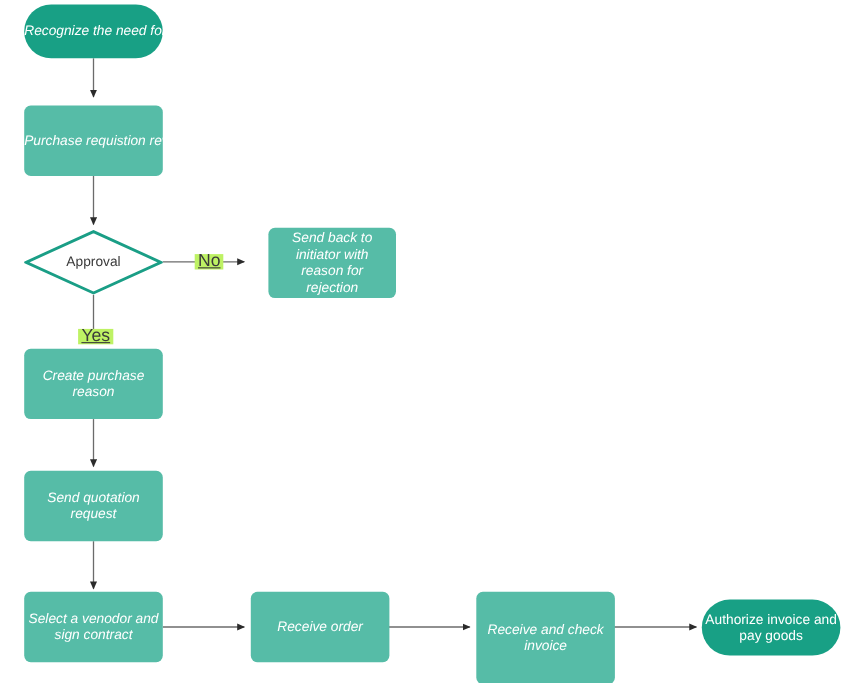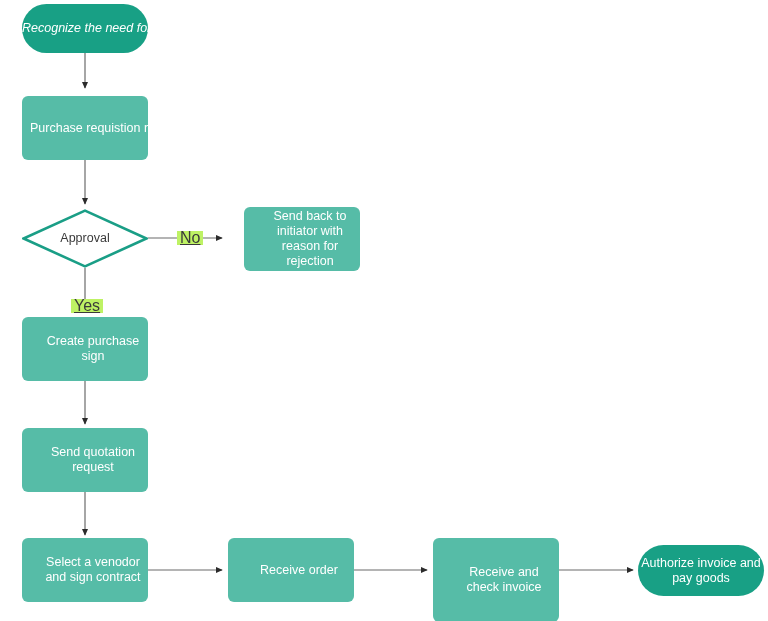--- a/index.html
+++ b/index.html
@@ -24,21 +24,21 @@
     top: 0;
     width: 768px;
     height: 621px;
     pointer-events: none;
   }
   .node {
     position: absolute;
     box-sizing: border-box;
     display: flex;
     align-items: center;
-    justify-content: center;
+    justify-content: flex-start;
     text-align: center;
     line-height: 15px;
     font-size: 12.5px;
     z-index: 2;
   }
   .node .label {
     display: block;
     width: 100%;
     white-space: nowrap;
   }
@@ -54,21 +54,21 @@
   .node.terminator.end .label {
     font-style: normal;
   }
   
   .node.process {
     background: #56bca7;
     color: #ffffff;
     border-radius: 6px;
   }
   .node.process .label {
-    margin-left: 16px;
+    font-style: italic;
   }
   
   .node.decision {
     background: transparent;
     color: #3a3a3a;
   }
   .node.decision .diamond-svg {
     position: absolute;
     left: 0;
     top: 0;
@@ -163,21 +163,21 @@
 
   <div class="node process" style="left:244px; top:207px; width:116px; height:64px;">
     <span class="label" style="white-space:normal; padding:0 6px; box-sizing:border-box;">Send back to initiator with reason for rejection</span>
   </div>
 
   <div class="edge-label" style="left:71px; top:284px;margin-top:15px;">
     <span>Yes</span>
   </div>
 
   <div class="node process" style="left:22px; top:317px; width:126px; height:64px;">
-    <span class="label" style="white-space:normal; padding:0 8px; box-sizing:border-box;">Create purchase sign</span>
+    <span class="label" style="white-space:normal; padding:0 8px; box-sizing:border-box;">Create purchase reason</span>
   </div>
 
   <div class="node process" style="left:22px; top:428px; width:126px; height:64px;">
     <span class="label" style="white-space:normal; padding:0 8px; box-sizing:border-box;">Send quotation request</span>
   </div>
 
   <div class="node process" style="left:22px; top:538px; width:126px; height:64px;">
     <span class="label" style="white-space:normal; padding:0 1px; box-sizing:border-box;">Select a venodor and sign contract</span>
   </div>
 

